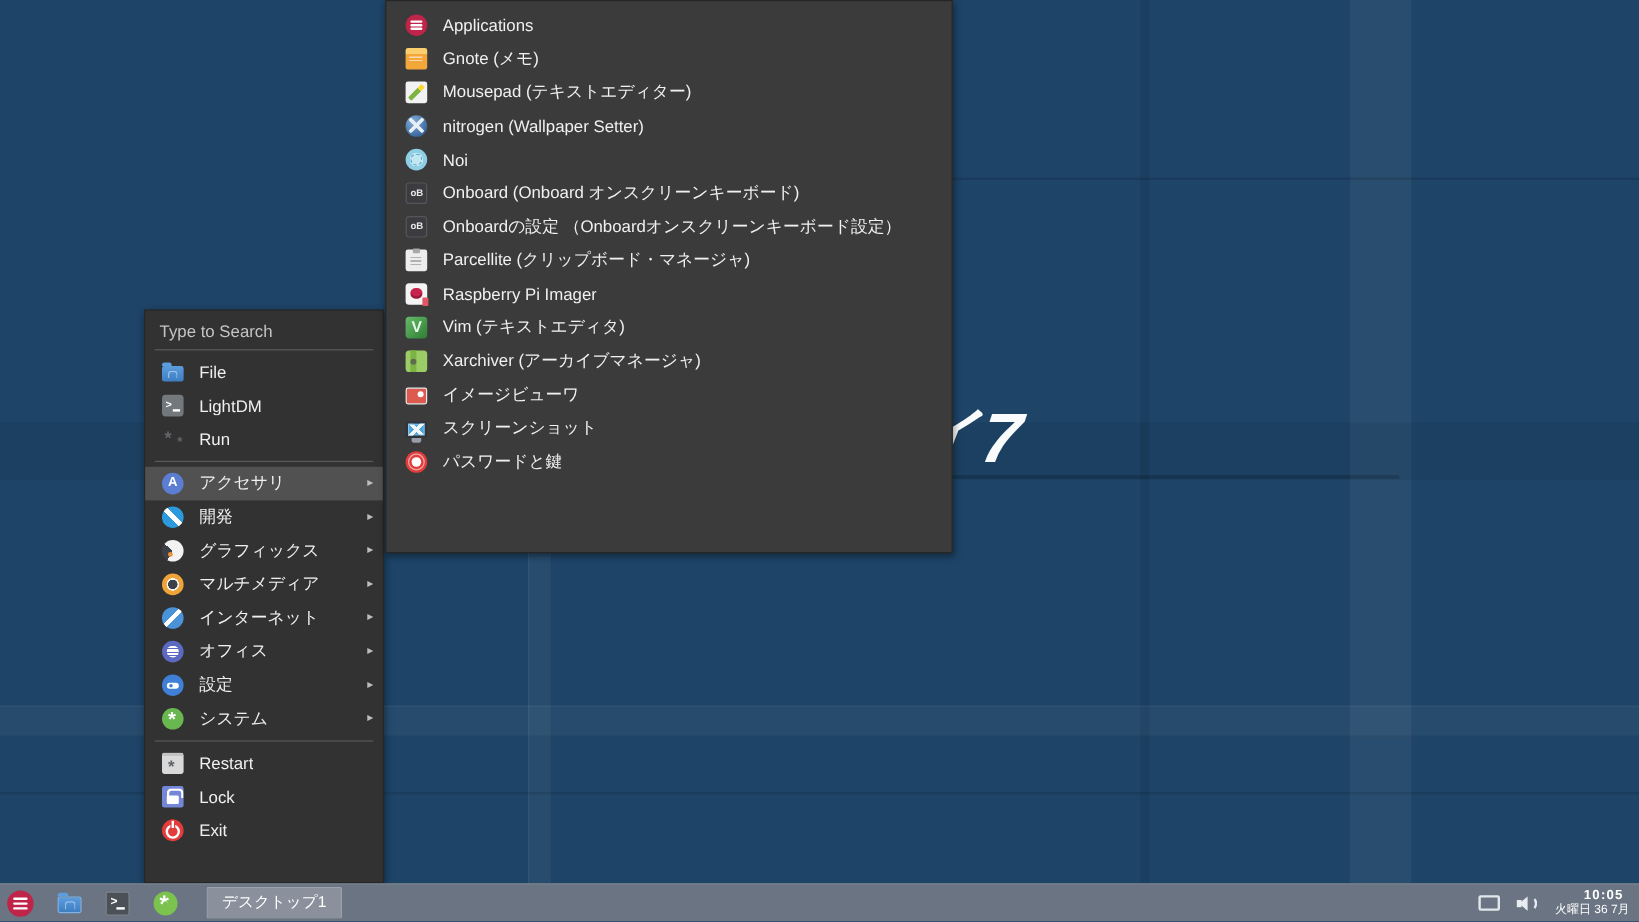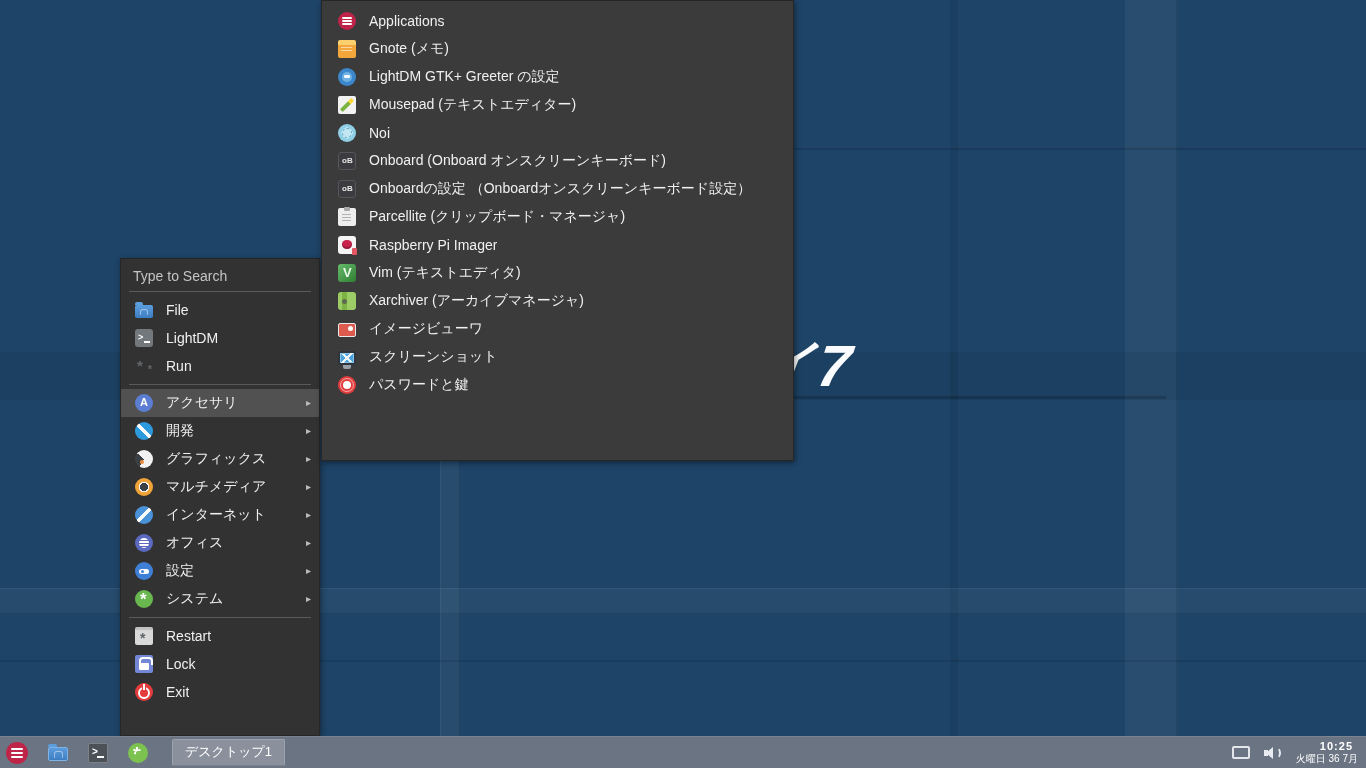--- a/index.html
+++ b/index.html
@@ -232,26 +232,26 @@
   <div>
       <div class="menu-row">
         <span class="icn ic-applications"></span>
         <span class="lbl">Applications</span>
       </div>
       <div class="menu-row">
         <span class="icn ic-gnote"></span>
         <span class="lbl">Gnote (メモ)</span>
       </div>
       <div class="menu-row">
-        <span class="icn ic-lightdm"></span>
-        <span class="lbl">LightDM GTK+ Greeter の設定</span>
-      </div>
-      <div class="menu-row">
         <span class="icn ic-mousepad"></span>
         <span class="lbl">Mousepad (テキストエディター)</span>
+      </div>
+      <div class="menu-row">
+        <span class="icn ic-nitrogen"></span>
+        <span class="lbl">nitrogen (Wallpaper Setter)</span>
       </div>
       <div class="menu-row">
         <span class="icn ic-noi"></span>
         <span class="lbl">Noi</span>
       </div>
       <div class="menu-row">
         <span class="icn ic-onboard"></span>
         <span class="lbl">Onboard (Onboard オンスクリーンキーボード)</span>
       </div>
       <div class="menu-row">
@@ -297,17 +297,17 @@
   <span class="desktop-btn">デスクトップ1</span>
   <span class="tb-spacer"></span>
   <div class="tray">
     <span class="ic-display"></span>
     <span class="ic-volume">
       <i class="vol-body"></i>
       <i class="vol-cone"></i>
       <i class="vol-wave"></i>
     </span>
     <div class="clock">
-      <div class="time">10:25</div>
+      <div class="time">10:05</div>
       <div class="date">火曜日 36 7月</div>
     </div>
   </div>
 </div>
 
 </body></html>

